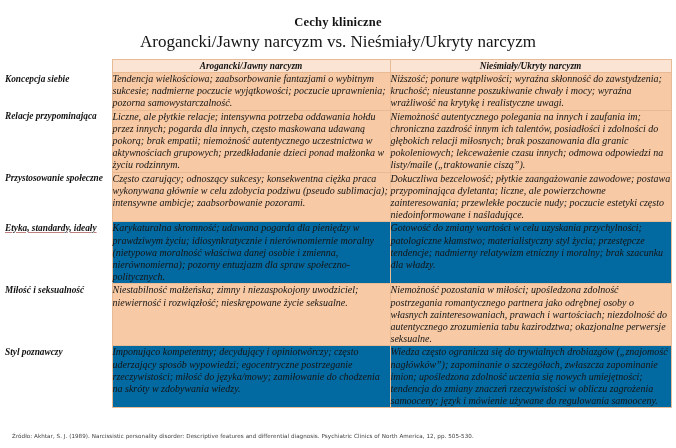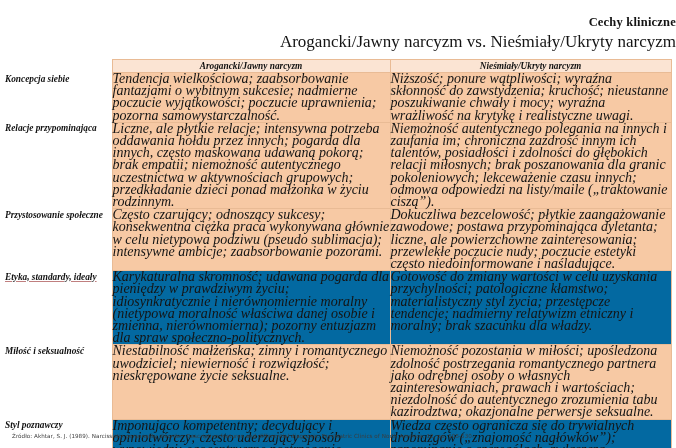--- a/index.html
+++ b/index.html
@@ -17,21 +17,21 @@
   .page {
     position: relative;
     width: 676px;
     height: 448px;
     box-sizing: border-box;
   }
 
   
   .title-block {
     padding-top: 14px;
-    text-align: right;
+    text-align: center;
   }
   .title-main {
     font-size: 12.5px;
     font-weight: bold;
     letter-spacing: 0.2px;
     line-height: 16px;
     color: #141414;
   }
   .title-sub {
     font-size: 17px;
@@ -89,21 +89,21 @@
   }
   .row-label .underline {
     text-decoration: underline;
     text-decoration-color: #c07f7f;
   }
 
   
   .cell {
     background: #f7c9a4;
     border: 1px solid #e9bb95;
-    font-size: 14px;
+    font-size: 10px;
     line-height: 12.2px;
     padding: 4px 6px 4px 7px;
     color: #141414;
     text-align: left;
   }
   .cell.light {
     background: #0369a1;
   }
 
   
@@ -152,33 +152,33 @@
         </tr>
 
         <tr>
           <td class="row-label">Relacje przypominająca</td>
           <td class="cell">Liczne, ale płytkie relacje; intensywna potrzeba oddawania hołdu przez innych; pogarda dla innych, często maskowana udawaną pokorą; brak empatii; niemożność autentycznego uczestnictwa w aktywnościach grupowych; przedkładanie dzieci ponad małżonka w życiu rodzinnym.</td>
           <td class="cell">Niemożność autentycznego polegania na innych i zaufania im; chroniczna zazdrość innym ich talentów, posiadłości i zdolności do głębokich relacji miłosnych; brak poszanowania dla granic pokoleniowych; lekceważenie czasu innych; odmowa odpowiedzi na listy/maile („traktowanie ciszą”).</td>
         </tr>
 
         <tr>
           <td class="row-label">Przystosowanie społeczne</td>
-          <td class="cell">Często czarujący; odnoszący sukcesy; konsekwentna ciężka praca wykonywana głównie w celu nietypowa podziwu (pseudo sublimacja); intensywne ambicje; zaabsorbowanie pozorami.</td>
+          <td class="cell">Często czarujący; odnoszący sukcesy; konsekwentna ciężka praca wykonywana głównie w celu zdobycia podziwu (pseudo sublimacja); intensywne ambicje; zaabsorbowanie pozorami.</td>
           <td class="cell">Dokuczliwa bezcelowość; płytkie zaangażowanie zawodowe; postawa przypominająca dyletanta; liczne, ale powierzchowne zainteresowania; przewlekłe poczucie nudy; poczucie estetyki często niedoinformowane i naśladujące.</td>
         </tr>
 
         <tr>
           <td class="row-label"><span class="underline">Etyka, standardy, ideały</span></td>
           <td class="cell light">Karykaturalna skromność; udawana pogarda dla pieniędzy w prawdziwym życiu; idiosynkratycznie i nierównomiernie moralny (nietypowa moralność właściwa danej osobie i zmienna, nierównomierna); pozorny entuzjazm dla spraw społeczno-politycznych.</td>
           <td class="cell light">Gotowość do zmiany wartości w celu uzyskania przychylności; patologiczne kłamstwo; materialistyczny styl życia; przestępcze tendencje; nadmierny relatywizm etniczny i moralny; brak szacunku dla władzy.</td>
         </tr>
 
         <tr>
           <td class="row-label">Miłość i seksualność</td>
-          <td class="cell">Niestabilność małżeńska; zimny i romantycznego uwodziciel; niewierność i rozwiązłość; nieskrępowane życie seksualne.</td>
+          <td class="cell">Niestabilność małżeńska; zimny i niezaspokojony uwodziciel; niewierność i rozwiązłość; nieskrępowane życie seksualne.</td>
           <td class="cell">Niemożność pozostania w miłości; upośledzona zdolność postrzegania romantycznego partnera jako odrębnej osoby o własnych zainteresowaniach, prawach i wartościach; niezdolność do autentycznego zrozumienia tabu kazirodztwa; okazjonalne perwersje seksualne.</td>
         </tr>
 
         <tr>
           <td class="row-label">Styl poznawczy</td>
           <td class="cell light">Imponująco kompetentny; decydujący i opiniotwórczy; często uderzający sposób wypowiedzi; egocentryczne postrzeganie rzeczywistości; miłość do języka/mowy; zamiłowanie do chodzenia na skróty w zdobywania wiedzy.</td>
           <td class="cell light">Wiedza często ogranicza się do trywialnych drobiazgów („znajomość nagłówków”); zapominanie o szczegółach, zwłaszcza zapominanie imion; upośledzona zdolność uczenia się nowych umiejętności; tendencja do zmiany znaczeń rzeczywistości w obliczu zagrożenia samooceny; język i mówienie używane do regulowania samooceny.</td>
         </tr>
 
       </tbody>

